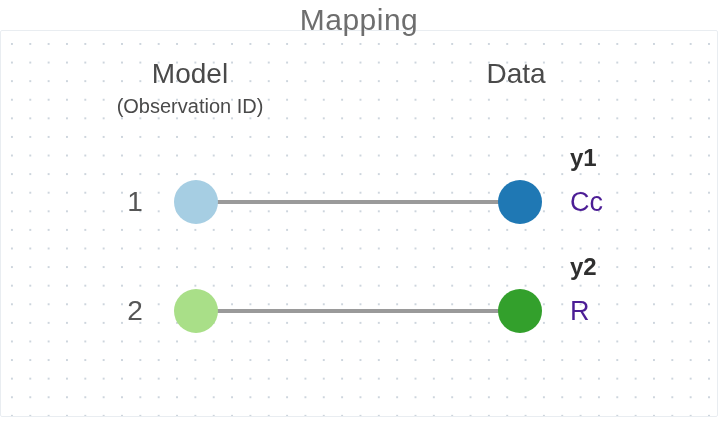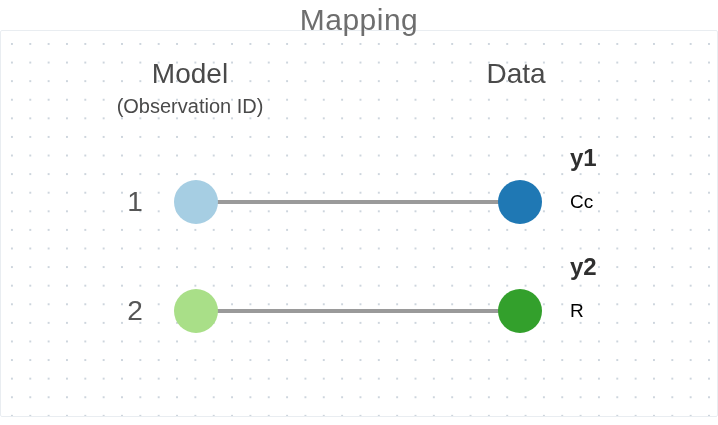--- a/index.html
+++ b/index.html
@@ -85,23 +85,23 @@
     left: 570px; top: -57px;
     font-size: 24px;
     line-height: 26px;
     font-weight: bold;
     color: #2f2f2f;
     white-space: nowrap;
   }
   .detail-label {
     position: absolute;
     left: 570px; top: -15px;
-    font-size: 19px;
+    font-size: 27px;
     line-height: 30px;
-    color: #000000;
+    color: #4c1d95;
     white-space: nowrap;
   }
 </style>
 </head>
 <body>
 
 <div class="screen">
 
   <div class="title">Mapping</div>
 

